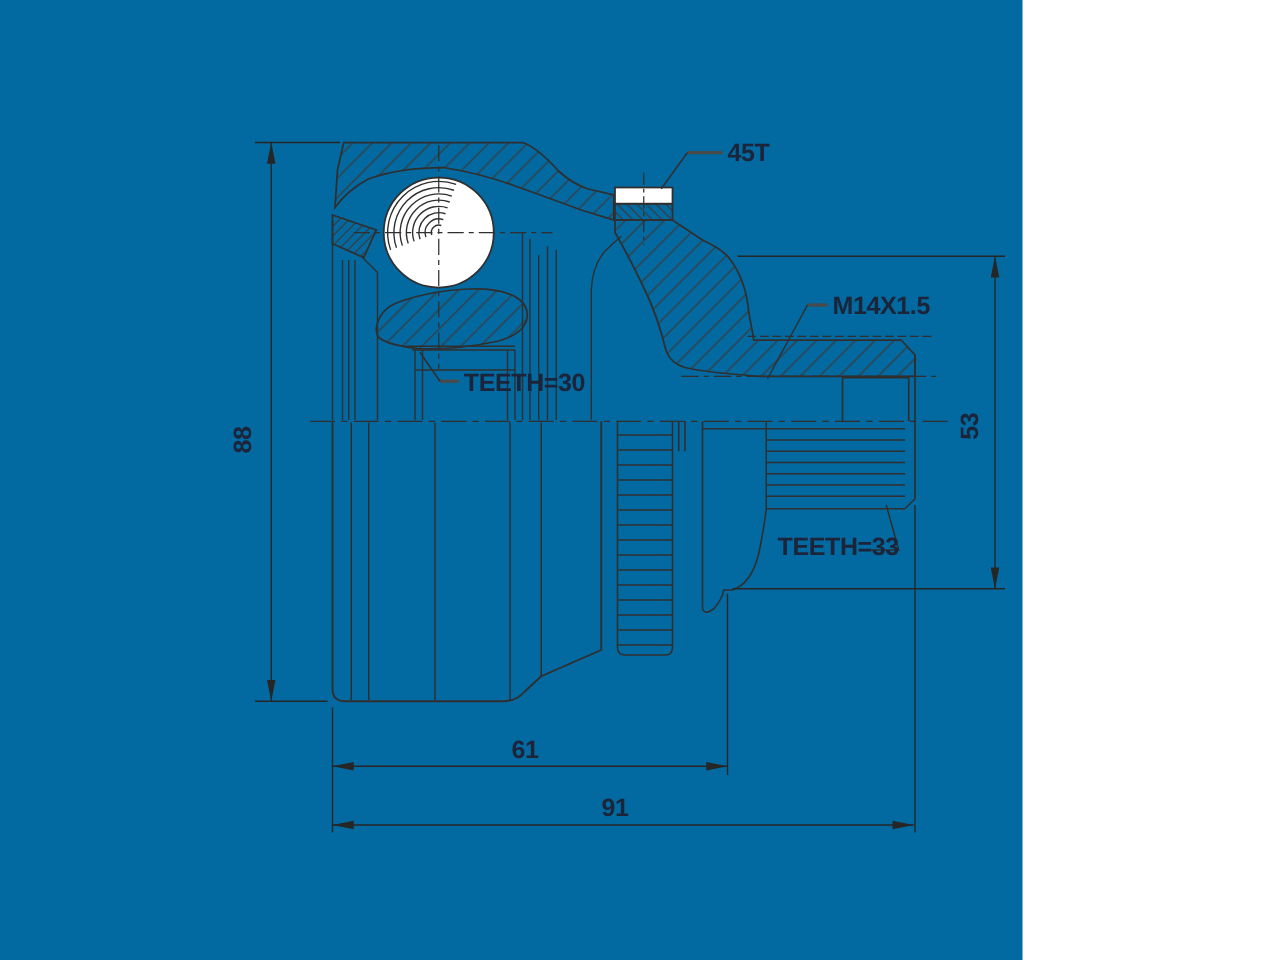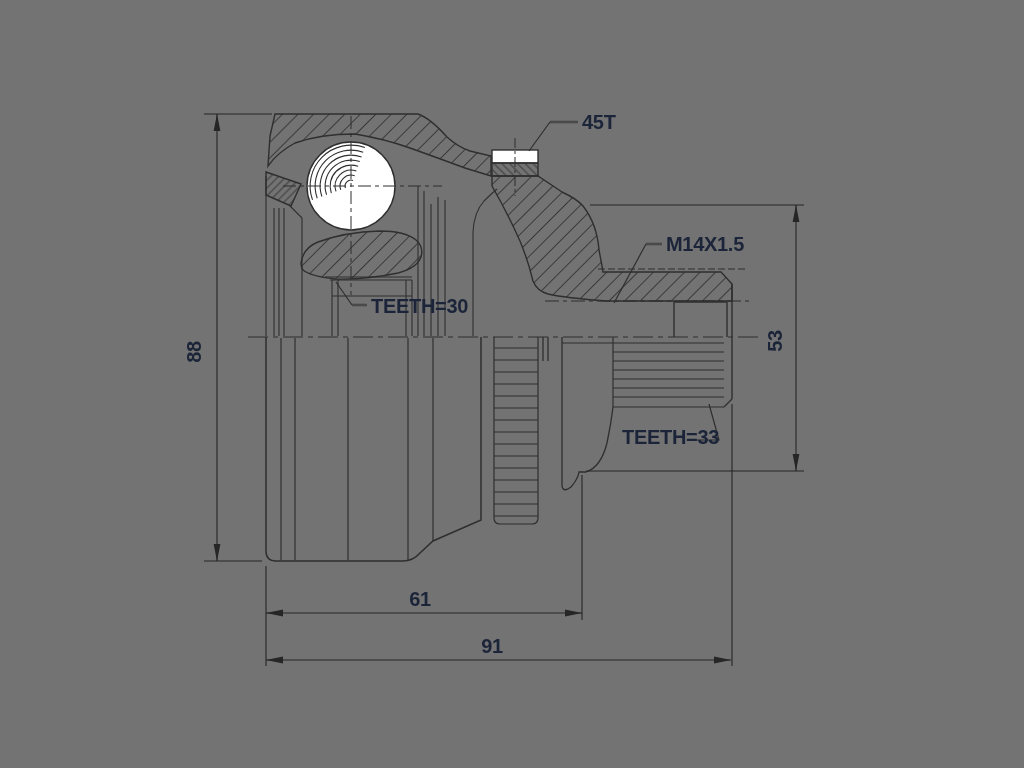--- a/index.html
+++ b/index.html
@@ -1,16 +1,16 @@
 <!DOCTYPE html>
 <html><head>
 <meta charset="utf-8">
 <style>
   html,body{margin:0;padding:0;background:#ffffff;}
-  .stage{position:relative;width:1024px;height:768px;background:#737373;overflow:hidden;
+  .stage{position:relative;width:818px;height:768px;background:#0369a1;overflow:hidden;
          font-family:"Liberation Sans",sans-serif;}
   svg{position:absolute;left:0;top:0;}
   text{font-family:"Liberation Sans",sans-serif;font-weight:bold;font-size:20px;
        letter-spacing:-0.3px;}
 </style>
 </head>
 <body>
 
 <div class="stage">
 <svg width="1024" height="768" viewBox="0 0 1024 768">

